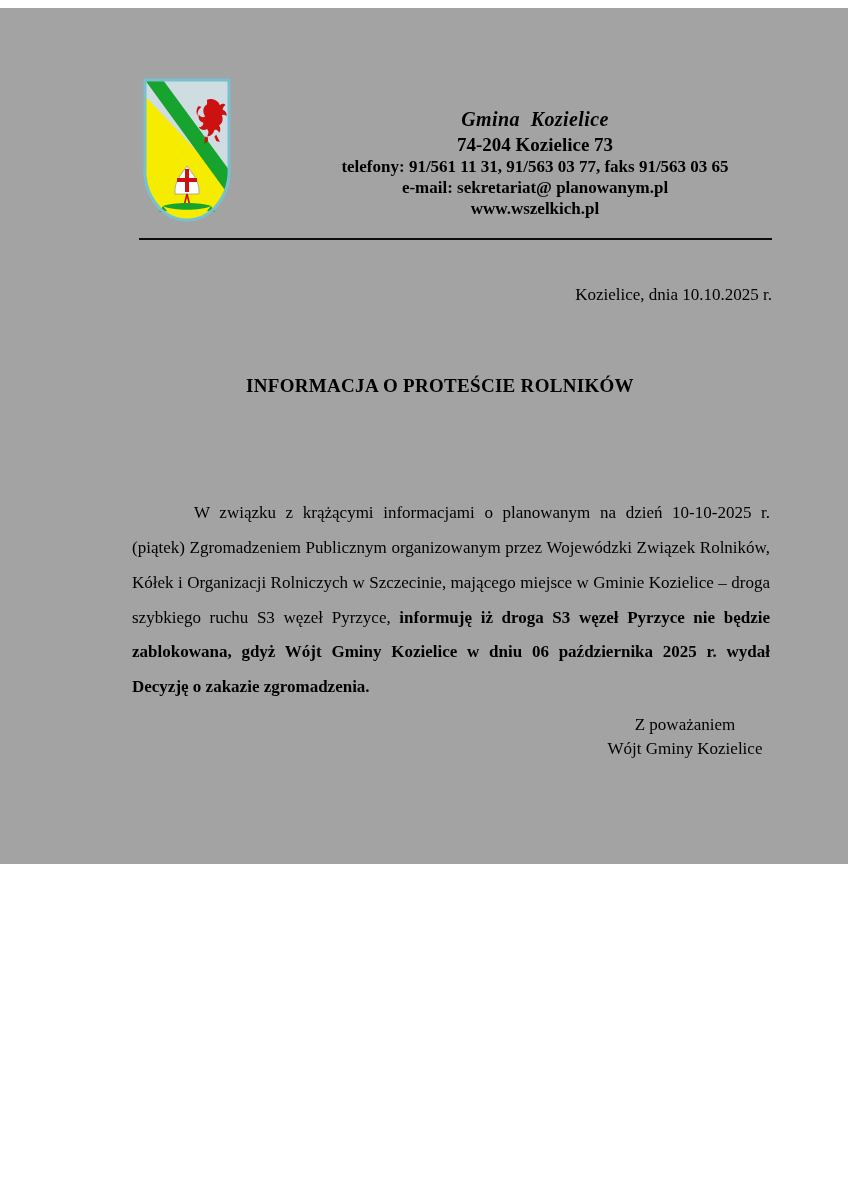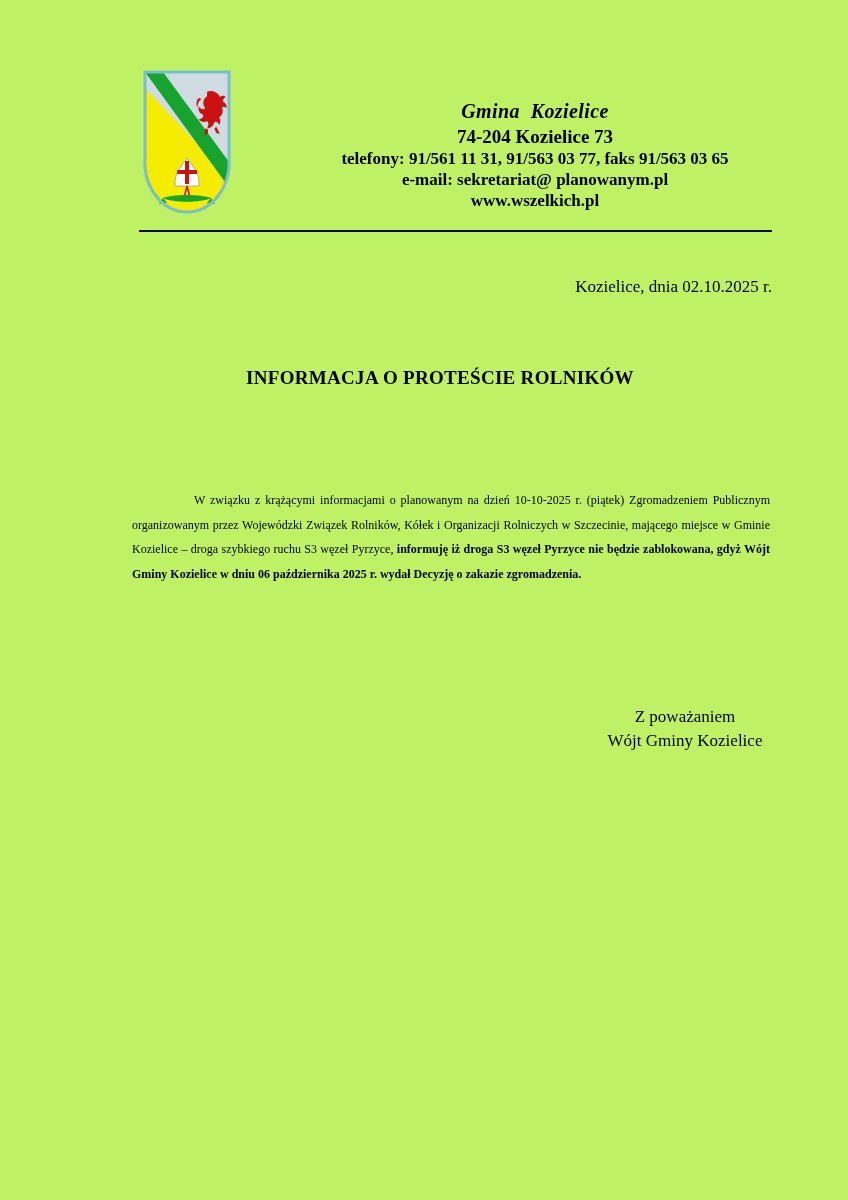--- a/index.html
+++ b/index.html
@@ -4,23 +4,23 @@
 <title>Informacja o proteście rolników</title>
 <style>
   html, body {
     margin: 0;
     padding: 0;
     background: #ffffff;
   }
   .page {
     position: relative;
     width: 848px;
-    height: 1200px;
-    background: #bef264;
-    margin: 0 auto;
+    height: 856px;
+    background: #a3a3a3;
+    margin: 8px auto;
     overflow: hidden;
     font-family: "Liberation Serif", "DejaVu Serif", serif;
     color: #000000;
   }
 
   
   .letterhead {
     position: absolute;
     left: 0;
     top: 66px;
@@ -91,21 +91,21 @@
     font-weight: bold;
     letter-spacing: 0.3px;
   }
 
   
   .body-block {
     position: absolute;
     left: 132px;
     top: 488px;
     width: 638px;
-    font-size: 12px;
+    font-size: 17px;
   }
   .para {
     margin: 0;
     text-align: justify;
     text-justify: inter-word;
     text-indent: 62px;
     line-height: 2.05;
   }
   .para + .para { margin-top: 2px; }
   .para-short {
@@ -183,21 +183,21 @@
       <div class="org-name">Gmina  Kozielice</div>
       <div class="org-address">74-204 Kozielice 73</div>
       <div class="org-line">telefony: 91/561 11 31, 91/563 03 77, faks 91/563 03 65</div>
       <div class="org-line">e-mail: sekretariat@ planowanym.pl</div>
       <div class="org-line">www.wszelkich.pl</div>
     </div>
   </div>
 
   <div class="rule"></div>
 
-  <div class="date-line">Kozielice, dnia 02.10.2025 r.</div>
+  <div class="date-line">Kozielice, dnia 10.10.2025 r.</div>
 
   <div class="doc-title">INFORMACJA O PROTEŚCIE ROLNIKÓW</div>
 
   <div class="body-block">
     <p class="para"><span>W związku z krążącymi informacjami o planowanym na dzień 10-10-2025 r. (piątek) Zgromadzeniem Publicznym organizowanym przez Wojewódzki Związek Rolników, Kółek i Organizacji Rolniczych w Szczecinie, mającego miejsce w Gminie Kozielice – droga szybkiego ruchu S3 węzeł Pyrzyce, </span><span class="b">informuję iż droga S3 węzeł Pyrzyce nie będzie zablokowana, gdyż Wójt Gminy Kozielice w dniu 06 października 2025 r. wydał Decyzję o zakazie zgromadzenia.</span></p>
 
   </div>
 
   <div class="signature">
     <div>Z poważaniem</div>

